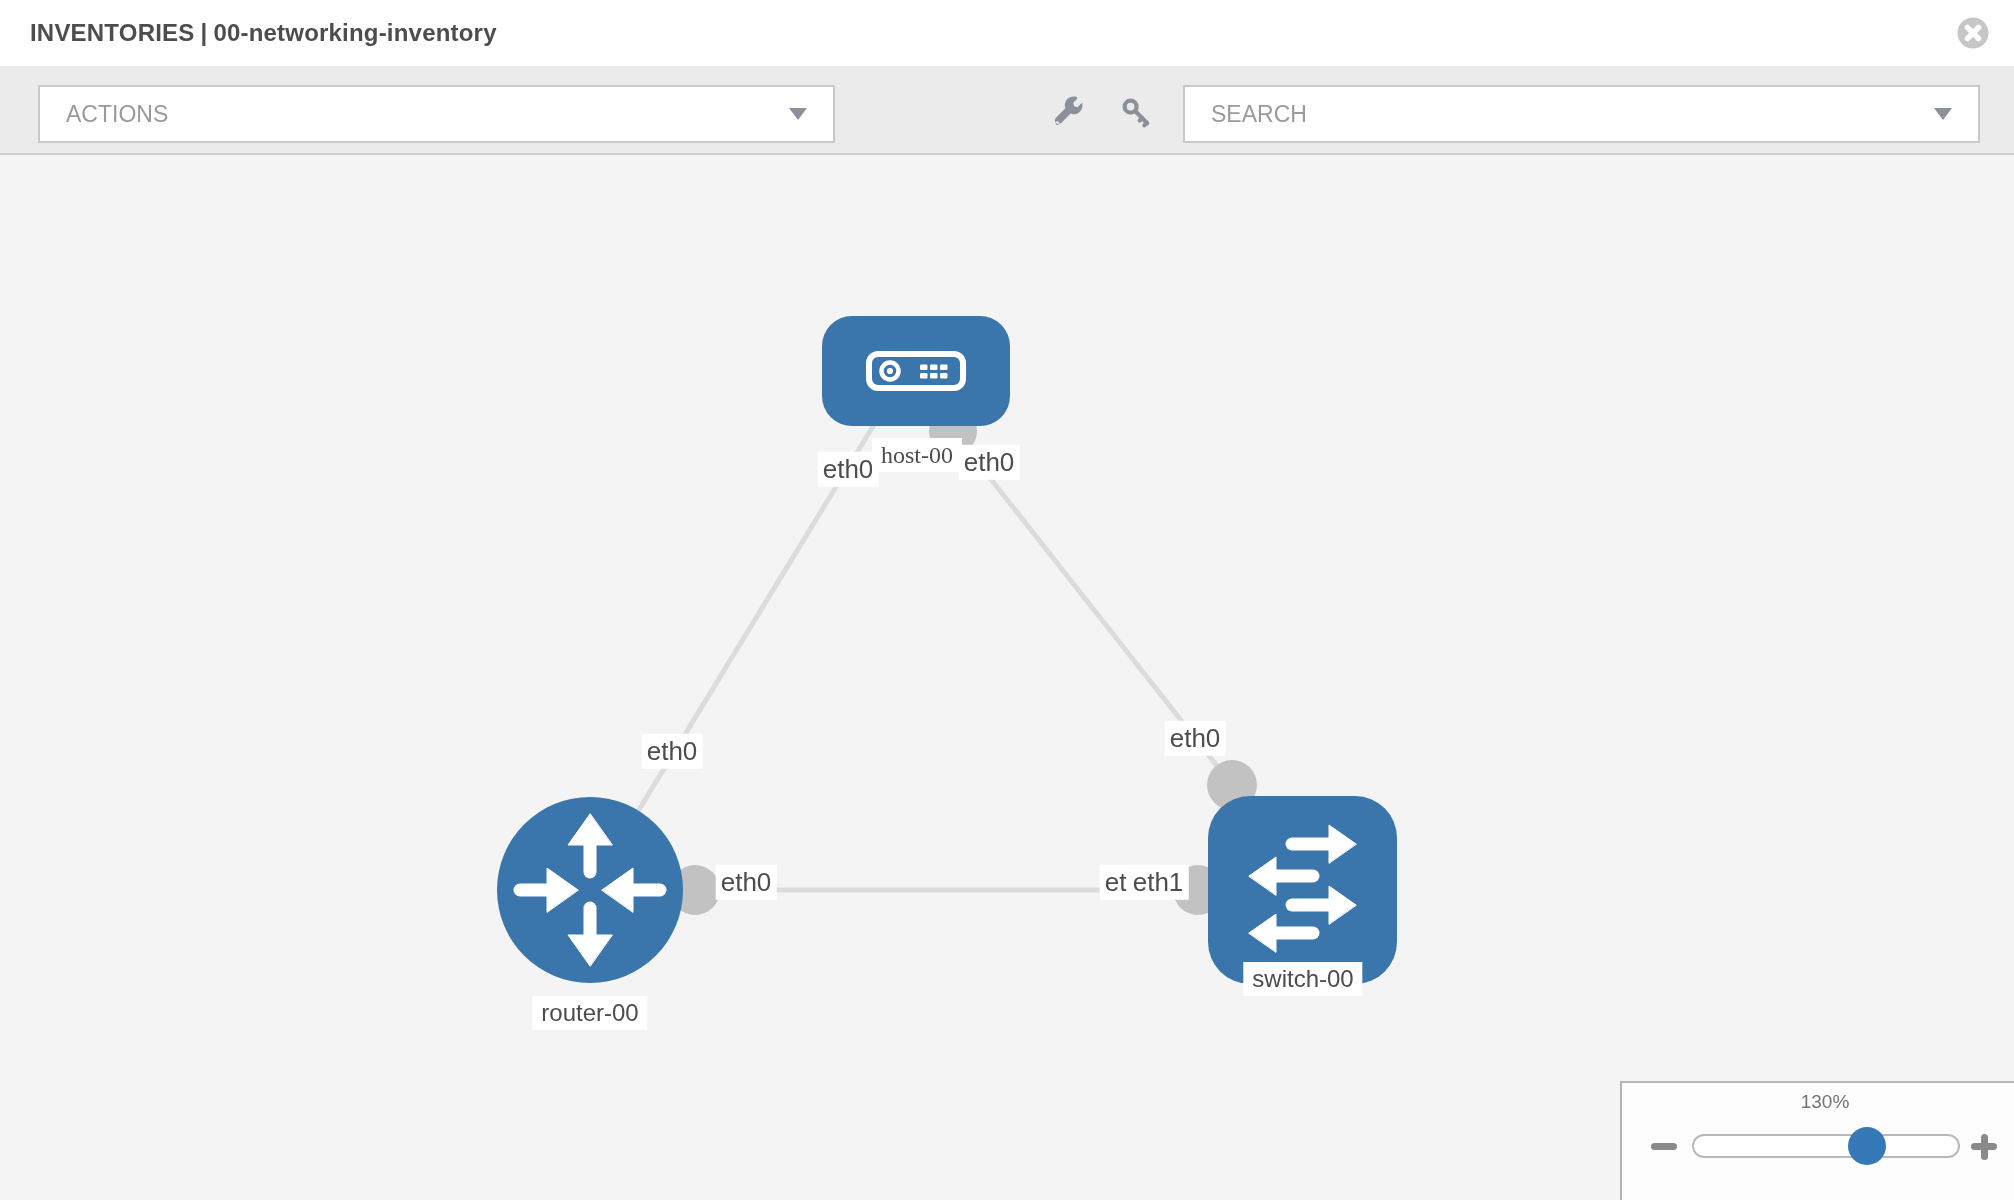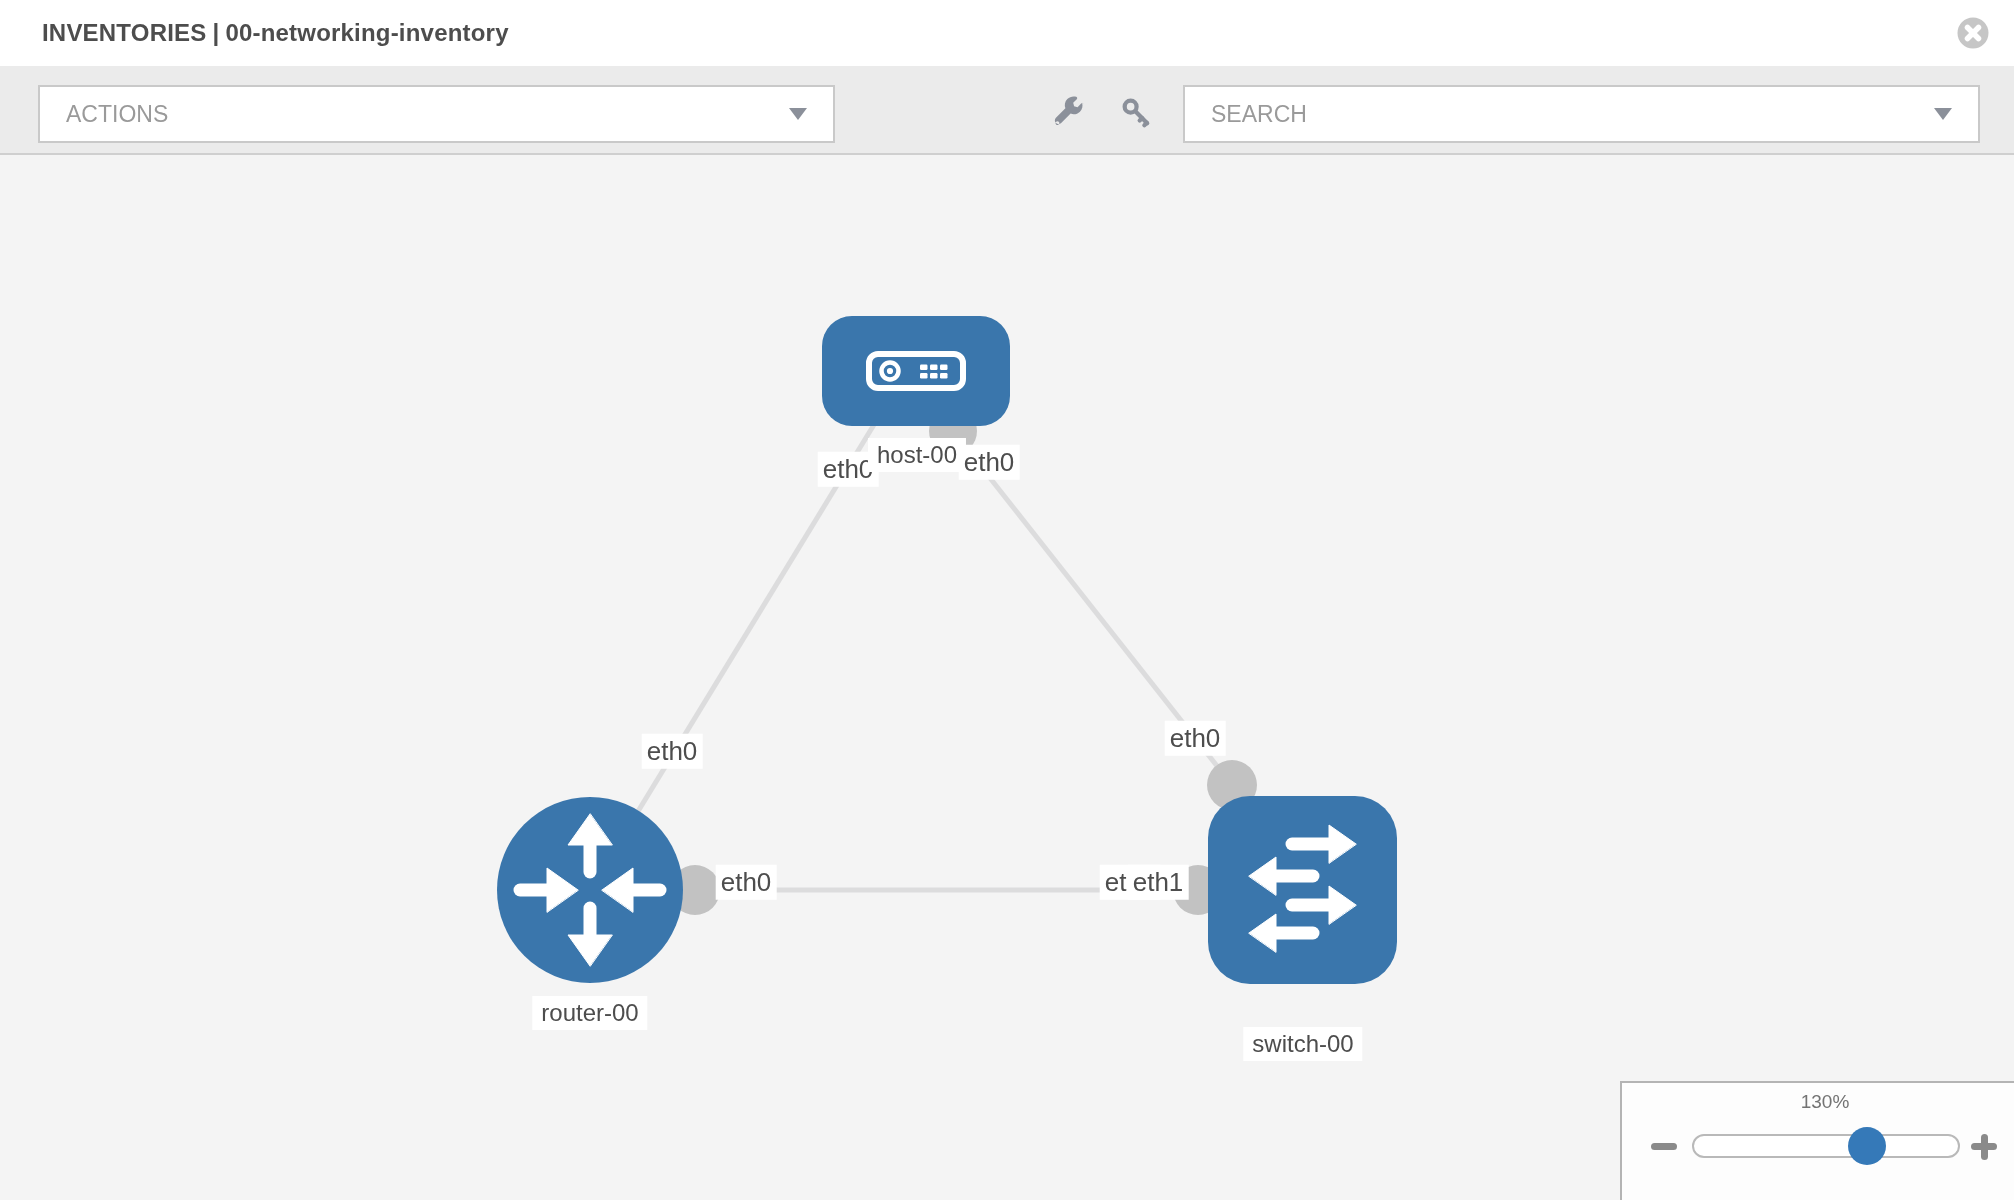--- a/index.html
+++ b/index.html
@@ -1,20 +1,20 @@
 <!DOCTYPE html>
 <html><head>
 <meta charset="utf-8">
 <style>
   * { margin:0; padding:0; box-sizing:border-box; }
   html,body { width:2014px; height:1200px; overflow:hidden; background:#fff;
               font-family:"Liberation Sans", sans-serif; }
 
   
-  .header { position:relative; height:66px; background:#ffffff; display:flex; align-items:center; padding-left:42px; }
+  .header { position:relative; height:66px; background:#ffffff; display:flex; align-items:center; padding-left:30px; }
   .title { font-size:24px; font-weight:bold; color:#4d4d4d; letter-spacing:0.2px; }
   .title span { margin-right:6px; }
   .close-btn { position:absolute; right:24px; top:16px; width:34px; height:34px;
                background:none; border:none; cursor:pointer; padding:0; }
 
   
   .toolbar { position:relative; height:89px; background:#ebebeb; border-bottom:2px solid #cfcfcf; }
   .select { position:absolute; top:19px; height:58px; background:#ffffff; border:2px solid #c9c9c9;
             border-radius:0; display:flex; align-items:center; padding:0 26px; }
   .select.actions { left:38px; width:797px; justify-content:space-between; cursor:pointer; }
@@ -156,29 +156,29 @@
         <polygon points="1249,721 1276,702 1276,740" stroke-width="1"></polygon>
         <line x1="1292" y1="750" x2="1329" y2="750"></line>
         <polygon points="1356,750 1329,731 1329,769" stroke-width="1"></polygon>
         <line x1="1313" y1="778" x2="1276" y2="778"></line>
         <polygon points="1249,778 1276,759 1276,797" stroke-width="1"></polygon>
       </g>
     </g>
   </svg>
 
   <span class="lbl iface" style="left:848px;  top:314px;">eth0</span>
-  <span class="lbl node" style="left:917px;  top:300px;">host-00</span>
+  <span class="lbl node" style="left:917px;  top:300px;font-family:Liberation Serif, serif;">host-00</span>
   <span class="lbl iface" style="left:989px;  top:307px;">eth0</span>
   <span class="lbl iface" style="left:672px;  top:596px;">eth0</span>
   <span class="lbl iface" style="left:1195px; top:583px;">eth0</span>
   <span class="lbl iface" style="left:746px;  top:727px;">eth0</span>
   <span class="lbl iface" style="left:1130px; top:727px;">eth1</span>
   <span class="lbl iface" style="left:1158px; top:727px;">eth1</span>
   <span class="lbl node" style="left:590px;  top:858px;text-align:right;">router-00</span>
-  <span class="lbl node" style="left:1303px; top:889px;">switch-00</span>
+  <span class="lbl node" style="left:1303px; top:824px;">switch-00</span>
 
   <div class="zoom-panel">
     <div class="zoom-level">130%</div>
     <div class="zoom-controls">
       <button class="zoom-btn minus">
         <span class="bar minus-bar"></span>
       </button>
       <div class="zoom-track">
         <div class="zoom-handle"></div>
       </div>

